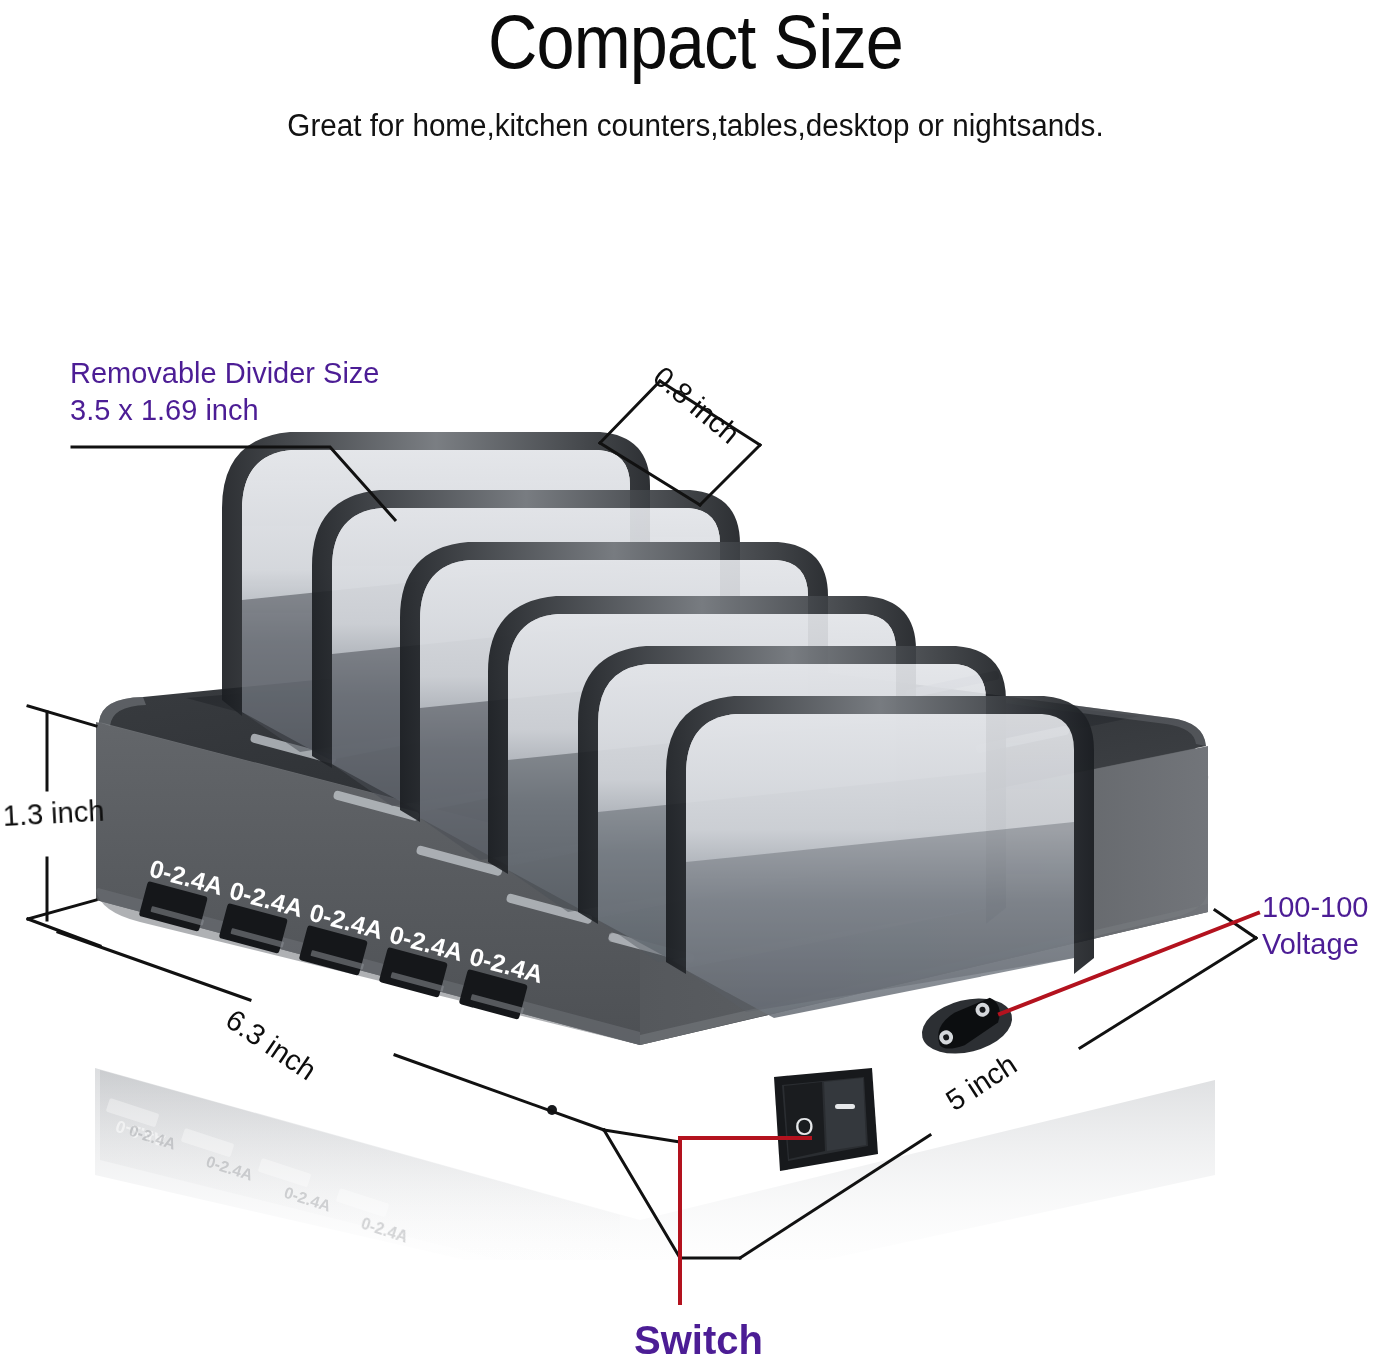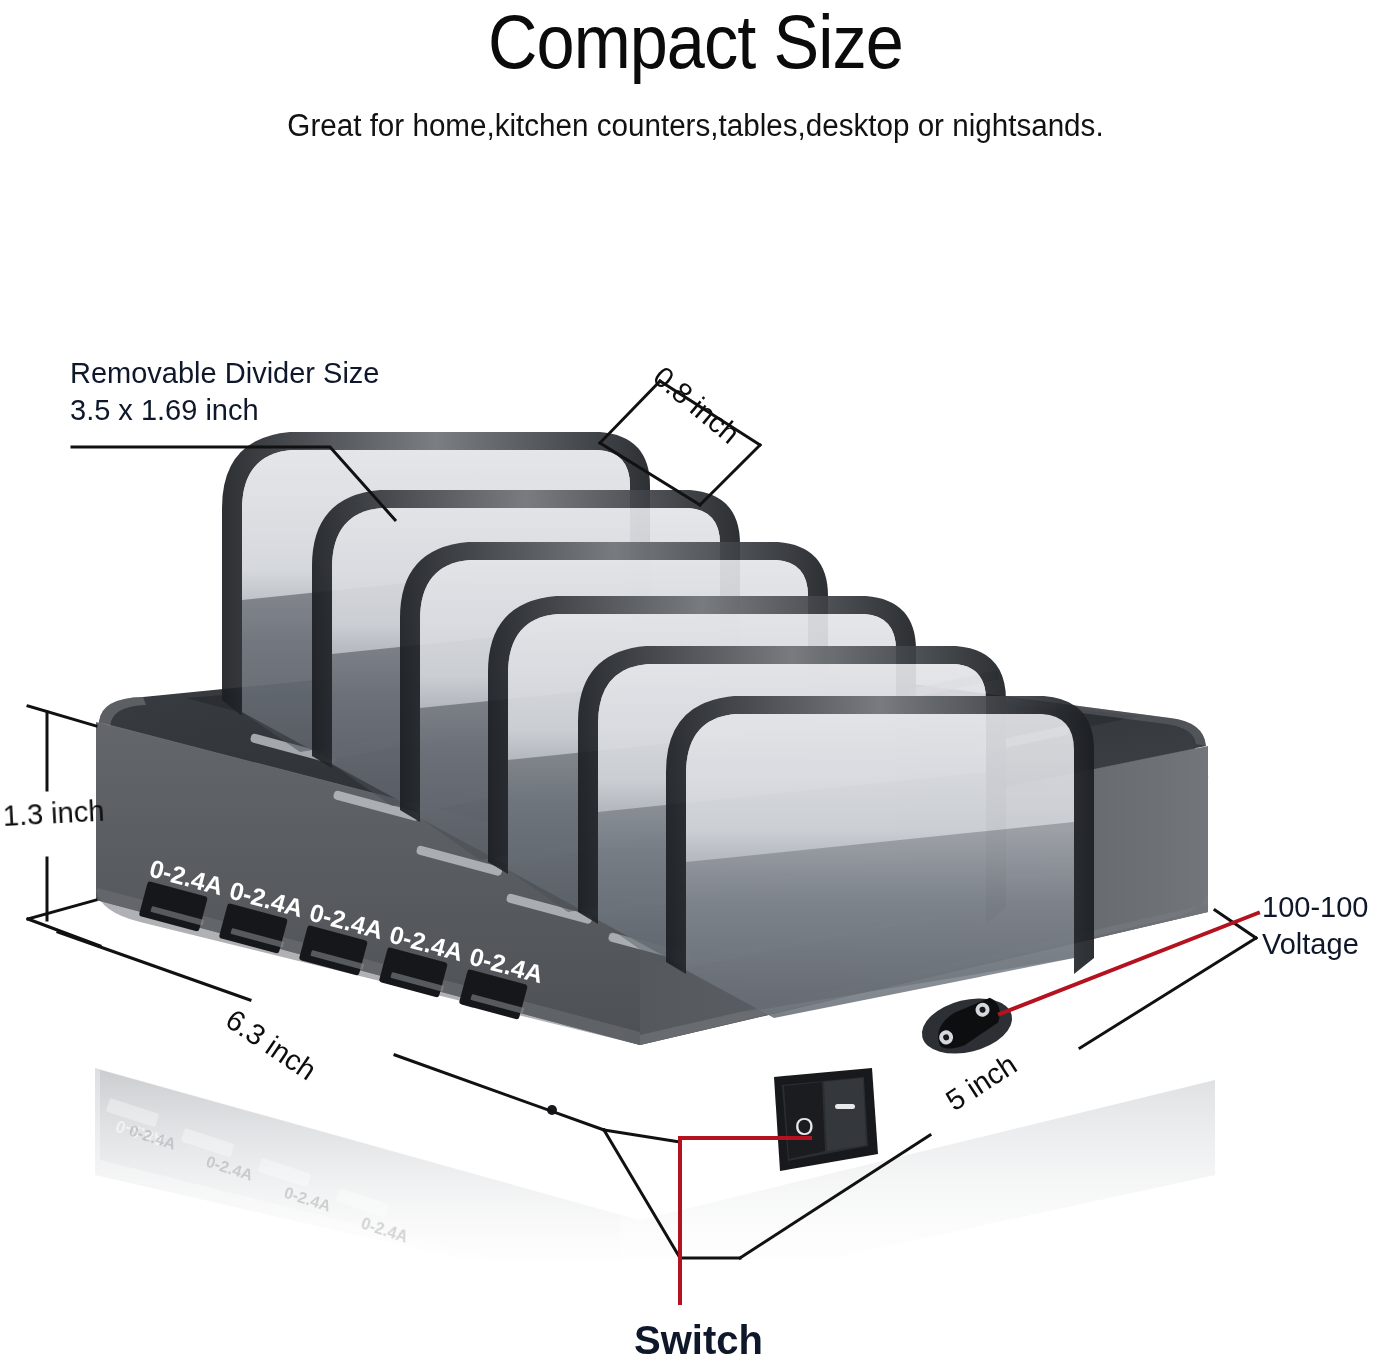--- a/index.html
+++ b/index.html
@@ -44,21 +44,21 @@
     font-weight: 400;
     color: #121212;
     transform: scaleX(0.955);
   }
 
   
   .anno {
     position: absolute;
     font-size: 29px;
     line-height: 1.28;
-    color: #0f172a;
+    color: #4c1d95;
     white-space: pre;
   }
   #anno-divider-size { left: 70px;  top: 355px; }
   #anno-voltage      { left: 1262px; top: 889px; }
   #anno-switch       { left: 634px;  top: 1315px; font-size: 40px; font-weight: bold; }
 
   .dim-label {
     position: absolute;
     font-size: 29px;
     color: #0d0d0d;

